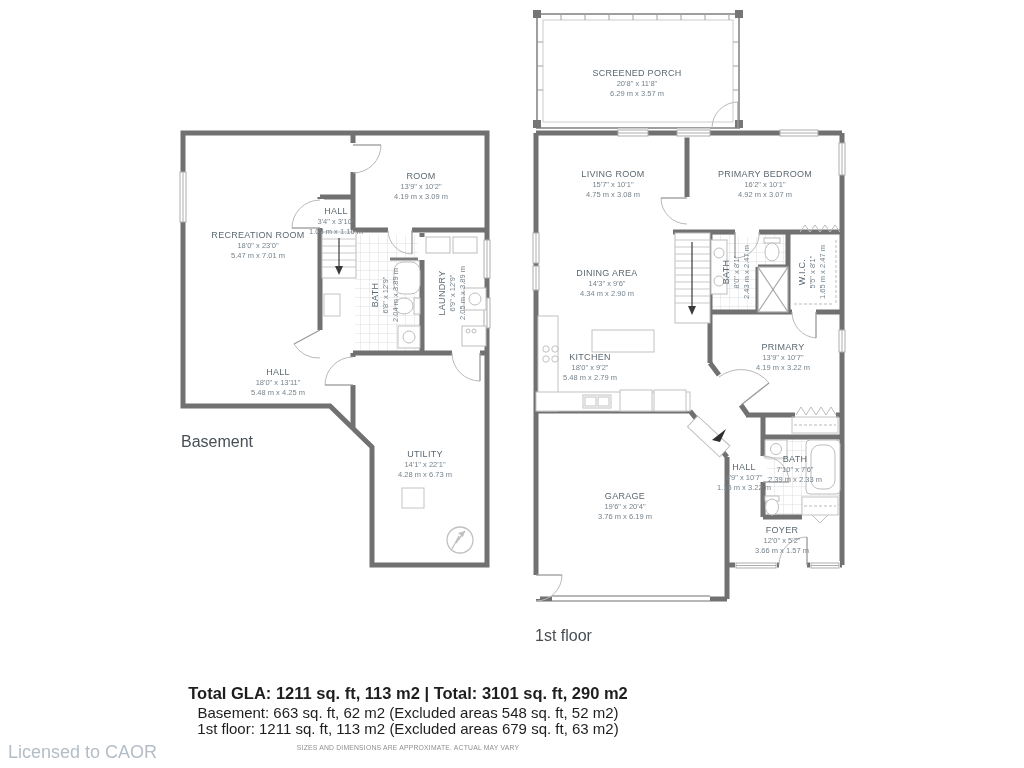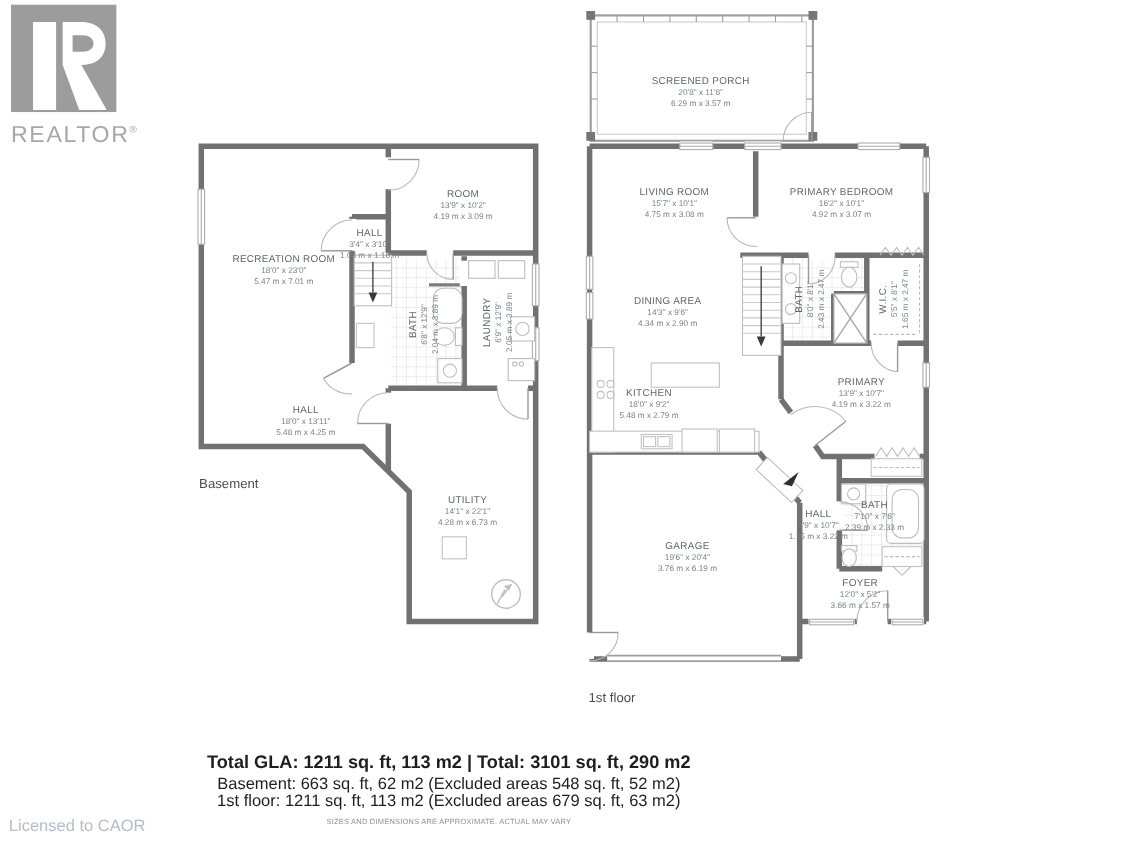--- a/index.html
+++ b/index.html
@@ -8,43 +8,34 @@
   svg.plan{position:absolute;left:0;top:0}
   
   .logo{position:absolute;left:10px;top:4px;width:120px;text-align:left}
   .logo-text{font-size:21px;letter-spacing:1.5px;color:#a7a7a7;margin-top:4px;white-space:nowrap}
   .logo-text sup{font-size:9px}
   
   .lbl{position:absolute;transform:translate(-50%,-50%);text-align:center;white-space:nowrap;z-index:5}
   .lbl.v{transform:translate(-50%,-50%) rotate(-90deg)}
   .rn{font-size:9px;letter-spacing:.3px;color:#5c6870;line-height:1.35}
   .rd{font-size:7.5px;color:#76838c;line-height:1.3}
-  .floor-tag{position:absolute;font-size:12px;color:#474f55;z-index:5}
+  .floor-tag{position:absolute;font-size:16px;color:#474f55;z-index:5}
   
   .sum{position:absolute;left:0;width:816px;text-align:center;color:#1e1e1e;z-index:5}
   .sum1{top:684px;font-size:16.5px;font-weight:bold}
   .sum2{top:704px;font-size:15px}
   .sum3{top:720px;font-size:15px}
   .disc{top:744px;font-size:6.8px;color:#8f8f8f;letter-spacing:.2px}
-  .licensed{position:absolute;left:8px;top:742px;font-size:15px;color:#b4bdc6;z-index:5}
+  .licensed{position:absolute;left:8px;top:742px;font-size:18px;color:#b4bdc6;z-index:5}
 </style>
 </head>
 <body>
 
 <div class="stage">
 
-  <div class="logo">
-    <svg width="96" height="98" viewBox="0 0 96 98">
-      <rect width="96" height="98" fill="#9c9c9c"></rect>
-      <rect x="20" y="16" width="21" height="80" fill="#fff"></rect>
-      <path fill="#fff" fill-rule="evenodd" d="M47,16 h17 c14,0 22,8 22,20 c0,12 -9,19 -21,19 h-18 z M56,28 v15 h9 c6,0 10,-3 10,-7.5 c0,-4.5 -4,-7.5 -10,-7.5 z"></path>
-      <path fill="#fff" d="M47,55 l17,0 l23,41 l-25,0 z"></path>
-    </svg>
-    <div class="logo-text"><span>REALTOR</span><sup>®</sup></div>
-  </div>
 
   <svg class="plan" width="1024" height="768" viewBox="0 0 1024 768">
     <defs>
       <pattern id="tiles" width="9" height="9" patternUnits="userSpaceOnUse">
         <path d="M9 0H0V9" fill="none" stroke="#dedede" stroke-width="1"></path>
       </pattern>
     </defs>
 
     <g>
       <rect x="355" y="235" width="65" height="116" fill="url(#tiles)"></rect>

